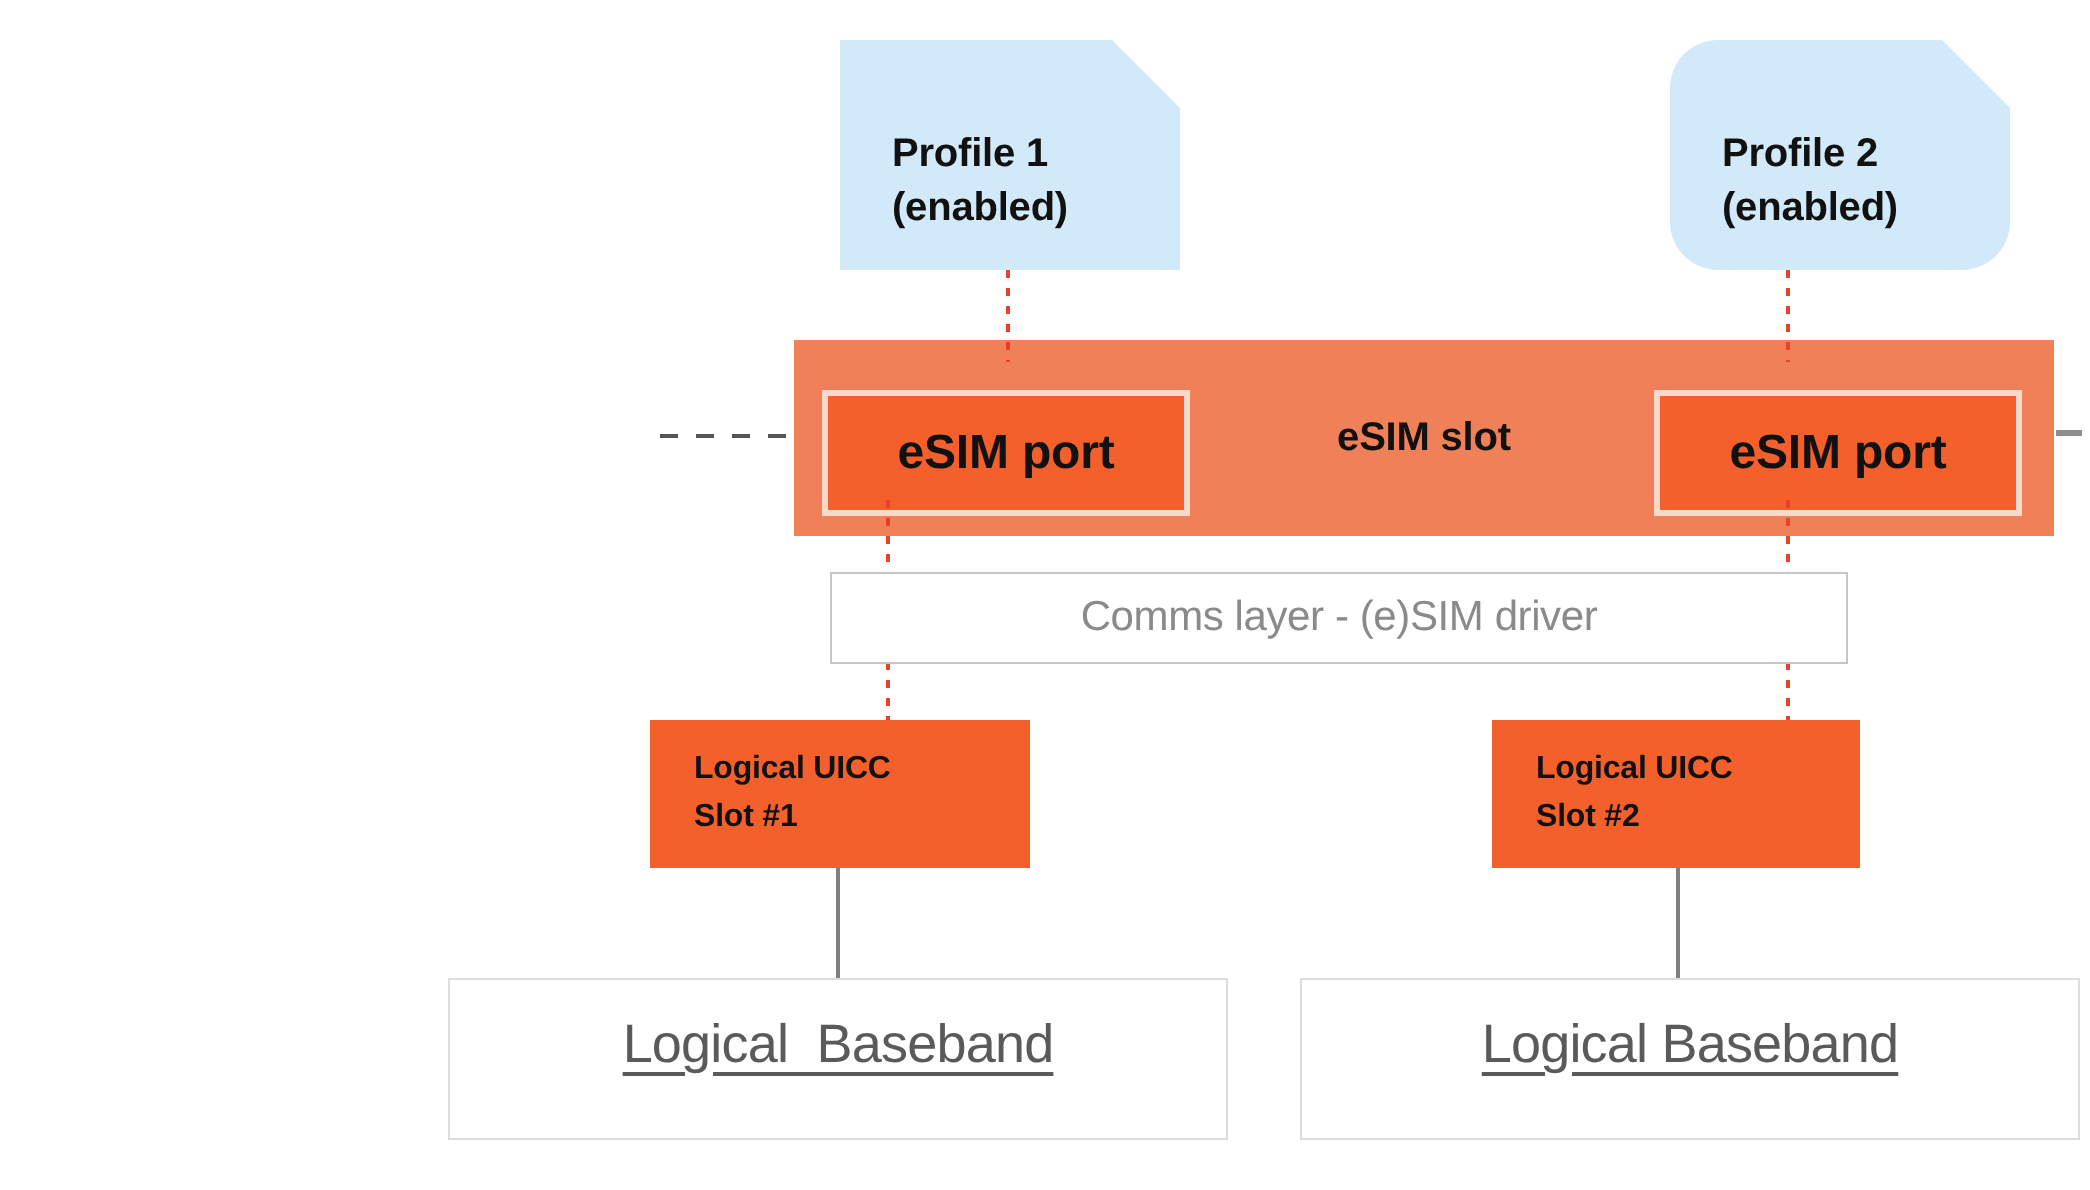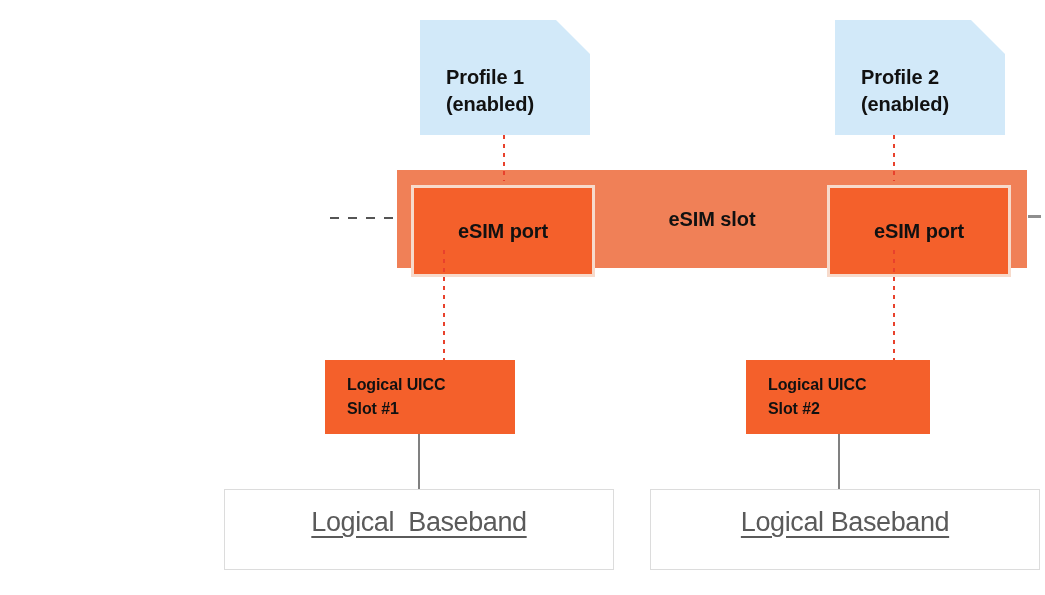--- a/index.html
+++ b/index.html
@@ -59,29 +59,29 @@
     display: flex;
     align-items: center;
     justify-content: center;
     font-size: 20px;
     font-weight: bold;
     color: #111111;
     letter-spacing: -0.1px;
   }
   .esim-port {
     position: absolute;
-    top: 15px;
-    height: 92px;
+    top: 25px;
+    height: 63px;
     background: #F4602B;
     border: 3px solid #F7DACB;
     box-sizing: border-box;
     display: flex;
     align-items: center;
     justify-content: center;
-    font-size: 20px;
+    font-size: 24px;
     font-weight: bold;
     color: #111111;
     letter-spacing: -0.1px;
   }
   #esim-port-1 { left: 14px; width: 184px; }
   #esim-port-2 { left: 430px; width: 184px; }
 
   
   #terminal-uicc {
     position: absolute;
@@ -199,21 +199,21 @@
 </head>
 <body>
 
 <div id="canvas">
 
   <div class="profile-note folded" id="profile-1" style="left:420px; top:20px; width:170px; height:115px;">
     <div class="note-text">Profile 1
 (enabled)</div>
   </div>
 
-  <div class="profile-note folded" id="profile-2" style="left:835px; top:20px; width:170px; height:115px;">
+  <div class="profile-note folded" id="profile-2" style="left:835px; top:20px; width:170px; height:115px;border-radius:24px;">
     <div class="note-text">Profile 2
 (enabled)</div>
   </div>
 
   <div class="dotted-v" style="left:503px; top:135px; height:46px;"></div>
   <div class="dotted-v" style="left:893px; top:135px; height:46px;"></div>
 
   <div class="dotted-v" style="left:443px; top:250px; height:112px;"></div>
   <div class="dotted-v" style="left:893px; top:250px; height:112px;"></div>
 
@@ -221,20 +221,21 @@
   <div class="dashed-h" style="left:330px; top:217px; width:72px;"></div>
 
   <div id="esim-slot">
     <div id="esim-slot-label">eSIM slot</div>
     <div class="esim-port" id="esim-port-1">eSIM port</div>
     <div class="esim-port" id="esim-port-2">eSIM port</div>
   </div>
 
   <div class="dash-stub" style="left:1028px; top:215px; width:13px;"></div>
 
+  <div id="comms-layer">Comms layer - (e)SIM driver</div>
 
   <div class="uicc-slot" id="uicc-slot-1">
     <div class="label">Logical UICC
 Slot #1</div>
   </div>
   <div class="uicc-slot" id="uicc-slot-2">
     <div class="label">Logical UICC
 Slot #2</div>
   </div>
 

